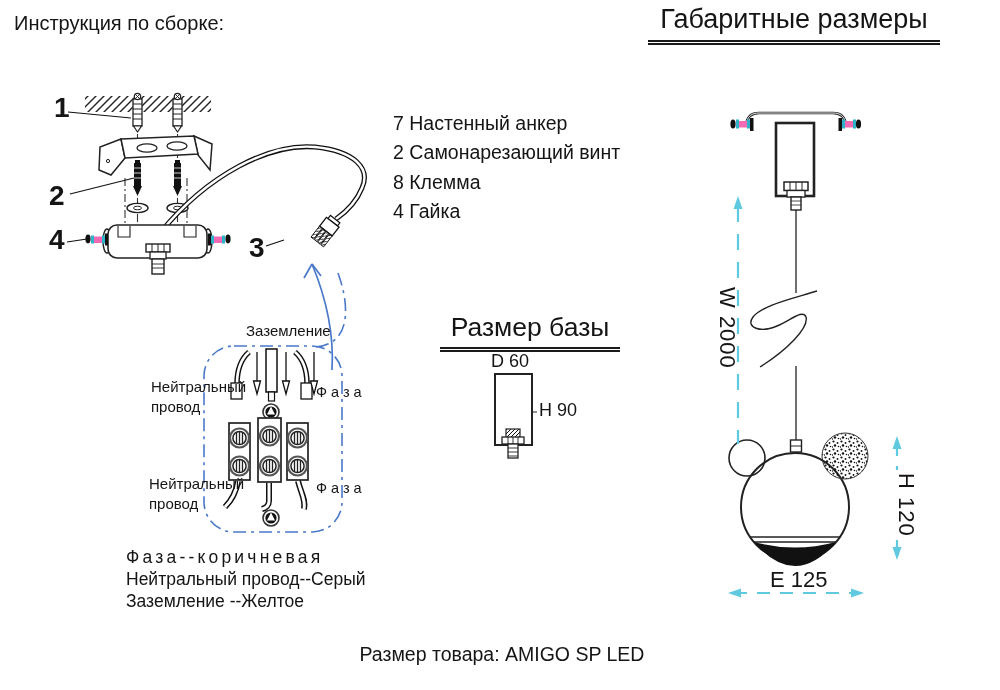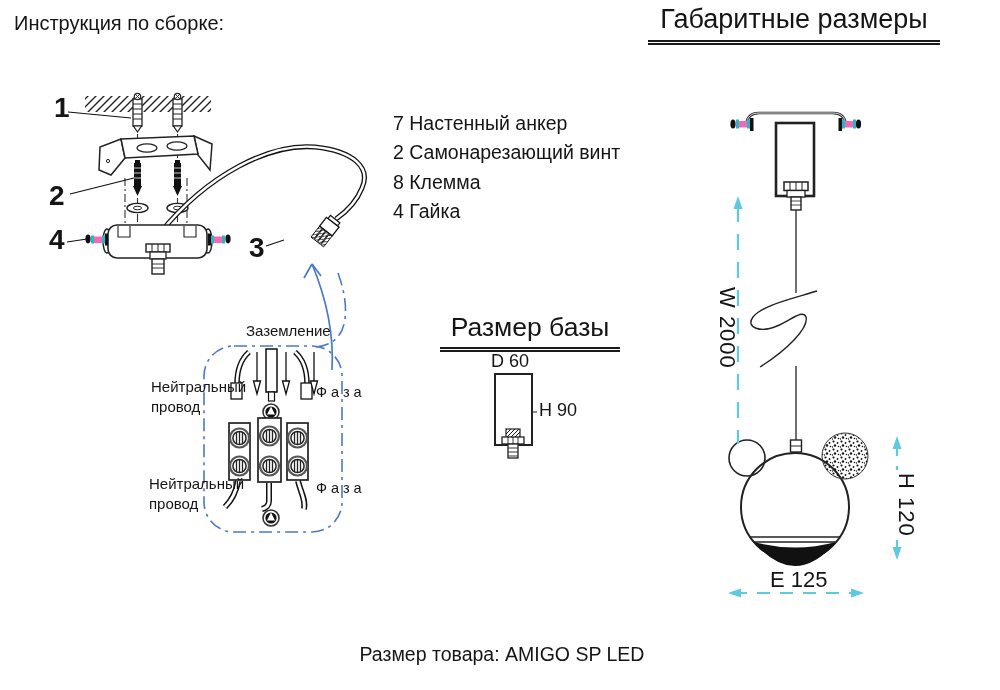--- a/index.html
+++ b/index.html
@@ -286,20 +286,25 @@
   <div class="txt callout c2">2</div>
   <div class="txt callout c4">4</div>
   <div class="txt callout c3">3</div>
 
   <div class="txt lab ground">Заземление</div>
   <div class="txt lab neutral neutral-top">Нейтральный провод</div>
   <div class="txt phase phase-top">Фаза</div>
   <div class="txt lab neutral neutral-bot">Нейтральный провод</div>
   <div class="txt phase phase-bot">Фаза</div>
 
+  <div class="txt wirecolors">
+    <div class="sp">Фаза--коричневая</div>
+    <div>Нейтральный провод--Серый</div>
+    <div>Заземление --Желтое</div>
+  </div>
 
   <div class="txt base-title">Размер базы</div>
   <div class="txt dim-sm d60">D 60</div>
   <div class="txt dim-sm h90">H 90</div>
 
   <div class="txt dim-lg w2000">W 2000</div>
   <div class="txt dim-lg h120">H 120</div>
   <div class="txt dim-lg e125">E 125</div>
 
   <div class="txt footer">Размер товара: AMIGO SP LED</div>

